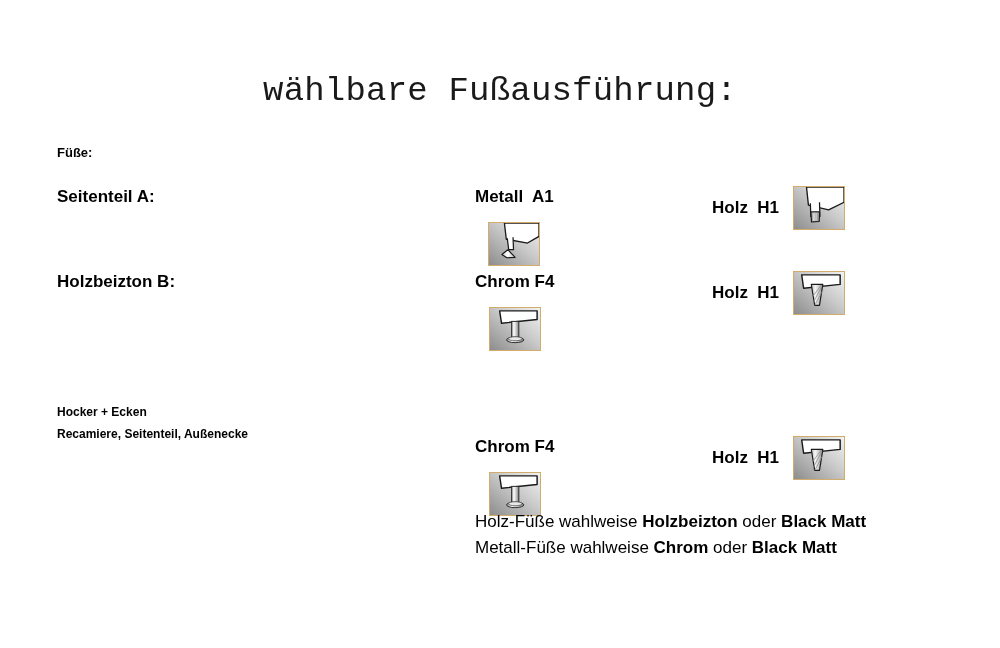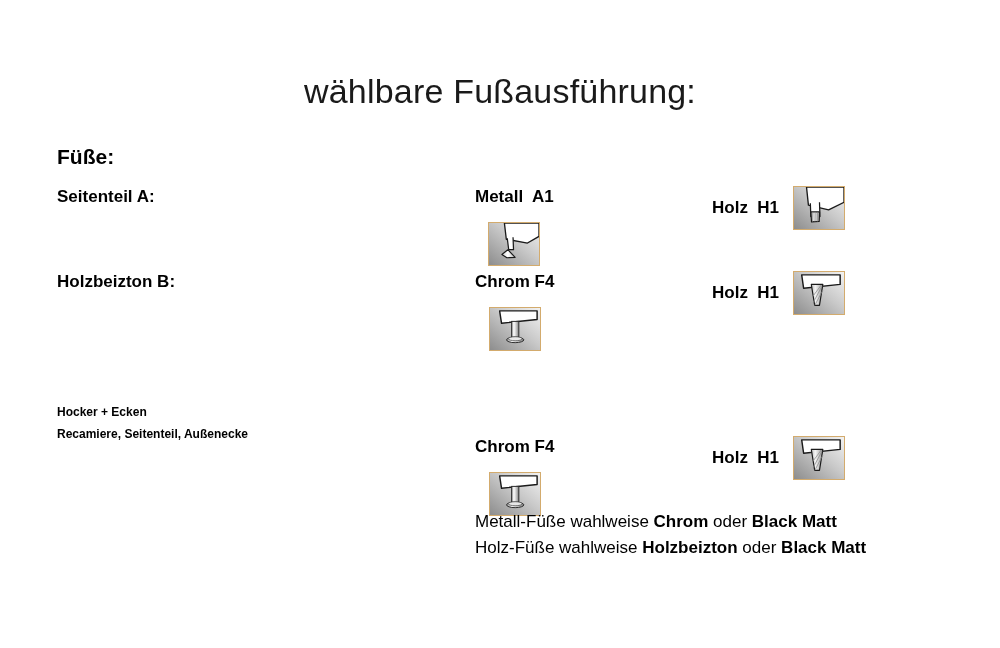--- a/index.html
+++ b/index.html
@@ -24,34 +24,34 @@
     background: #ffffff;
   }
 
   
   .title {
     position: absolute;
     left: 0;
     right: 0;
     top: 72px;
     text-align: center;
-    font-family: Liberation Sans, sans-serif;
+    font-family: Liberation Mono, monospace;
     font-weight: 300;
     font-size: 34px;
     letter-spacing: 0.2px;
     color: #1a1a1a;
     white-space: nowrap;
   }
 
   
   .section-heading {
     position: absolute;
     left: 57px;
     top: 145px;
-    font-size: 21px;
+    font-size: 13px;
     font-weight: bold;
     color: #000;
   }
 
   
   .row {
     position: absolute;
     left: 0;
     right: 0;
     height: 52px;
@@ -294,20 +294,20 @@
           <path d="M8 3 L48 3 L48 13 L10 17 Z" fill="#ffffff" stroke="#1a1a1a" stroke-width="1.5" stroke-linejoin="round"></path>
           <path d="M18 13 L30 13 L26.5 35 L21.5 35 Z" fill="url(#gWoodTapC)" stroke="#1a1a1a" stroke-width="1.2" stroke-linejoin="round"></path>
           <path d="M20 32 L29 15 M19.2 26 L28.4 13.6 M21.6 35 L30 19" stroke="#8a8a8a" stroke-width="0.8"></path>
         </svg>
       </span>
     </div>
   </div>
 
   <div class="footnotes">
     <div class="footnote-line">
+      <span>Holz-Füße wahlweise </span><b>Holzbeizton</b><span> oder </span><b>Black Matt</b>
+    </div>
+    <div class="footnote-line">
       <span>Metall-Füße wahlweise </span><b>Chrom</b><span> oder </span><b>Black Matt</b>
     </div>
-    <div class="footnote-line">
-      <span>Holz-Füße wahlweise </span><b>Holzbeizton</b><span> oder </span><b>Black Matt</b>
-    </div>
   </div>
 
 </div>
 
 </body></html>

